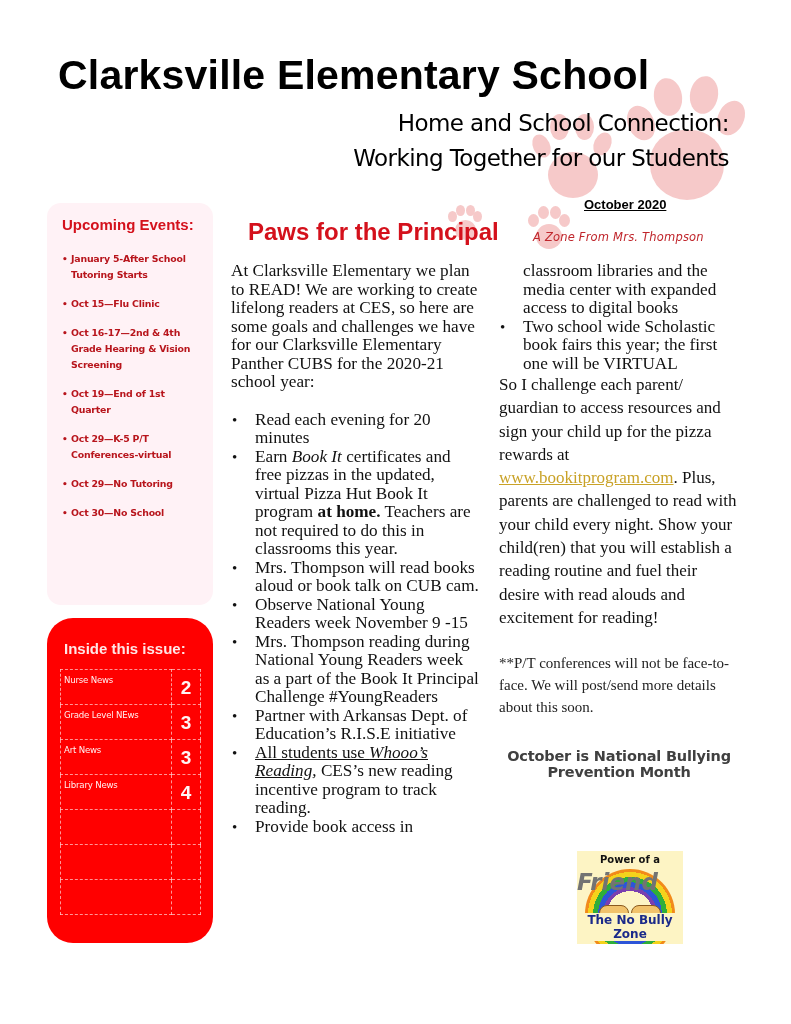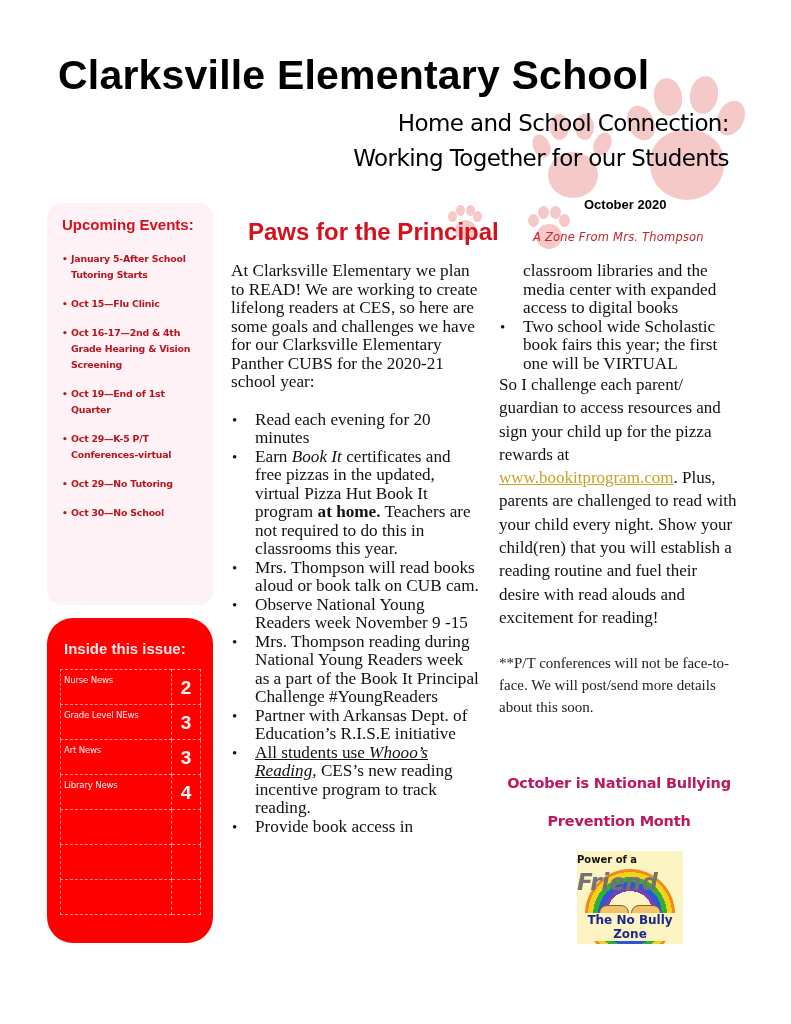--- a/index.html
+++ b/index.html
@@ -17,21 +17,21 @@
     .subtitle {
       position: absolute; right: 62px; text-align: left;
       font-family: "DejaVu Sans", sans-serif; font-size: 23px; font-weight: normal;
       letter-spacing: -0.6px; white-space: nowrap; z-index: 2;
     }
     .subtitle.l1 { top: 110px; }
     .subtitle.l2 { top: 145px; }
 
     .issue-date {
       position: absolute; left: 584px; top: 197px;
-      font-family: "Liberation Sans", sans-serif; font-weight: bold; font-size: 13px; z-index: 2;
+      font-family: "Liberation Sans", sans-serif; font-weight: bold; font-size: 13px; z-index: 2; text-decoration: underline;
     }
 
     .principal-heading {
       position: absolute; left: 248px; top: 218px;
       font-family: "Liberation Sans", sans-serif; font-weight: bold; font-size: 24px;
       color: #d4111c; white-space: nowrap; z-index: 2;
     }
     .principal-tagline {
       position: absolute; left: 533px; top: 230px;
       font-family: "DejaVu Sans", sans-serif; font-size: 11.5px; color: #c0262c;
@@ -95,35 +95,35 @@
     .cont { padding-left: 24px; }
 
     .para-loose { line-height: 23.3px; font-size: 17px; }
     .link { color: #c9a227; text-decoration: underline; }
     .ul-it { text-decoration: underline; font-style: italic; }
 
     .note {
       margin-top: 23px; font-size: 15px; line-height: 22px; color: #222;
     }
     .bully-heading {
-      margin-top: 46px; text-align: center; font-family: "DejaVu Sans", sans-serif;
-      font-weight: bold; font-size: 14.5px; line-height: 38px; color: #be185d; letter-spacing: -0.2px;
+      margin-top: 30px; text-align: center; font-family: "DejaVu Sans", sans-serif;
+      font-weight: bold; font-size: 14.5px; line-height: 16px; color: #404040; letter-spacing: -0.2px;
     }
 
     
     .badge {
       position: absolute; left: 577px; top: 851px; width: 106px; height: 93px;
       background: #fdf4c4; overflow: hidden;
     }
     .badge .rainbow {
       position: absolute; left: 8px; top: 18px; width: 90px; height: 90px; border-radius: 50%;
       background: radial-gradient(circle, #fdf4c4 0 36%, #7a3fb0 36% 42%, #2d55d8 42% 50%, #2fae3a 50% 58%, #f4d21c 58% 66%, #f28a1a 66% 74%, #e0281f 74% 82%, transparent 82%);
     }
     .badge .b-top {
-      position: absolute; top: 3px; left: 0; width: 100%; 
+      position: absolute; top: 3px; left: 0; width: 100%; text-align: center;
       font-family: "DejaVu Sans", sans-serif; font-weight: bold; font-size: 10px; color: #111;
     }
     .badge .b-friend {
       position: absolute; top: 18px; left: 0; width: 100%; 
       font-family: "DejaVu Sans", sans-serif; font-weight: bold; font-size: 23px; color: #737373;
       font-style: italic;
     }
     .badge .hands {
       position: absolute; left: 20px; top: 50px; width: 66px; height: 26px;
     }

